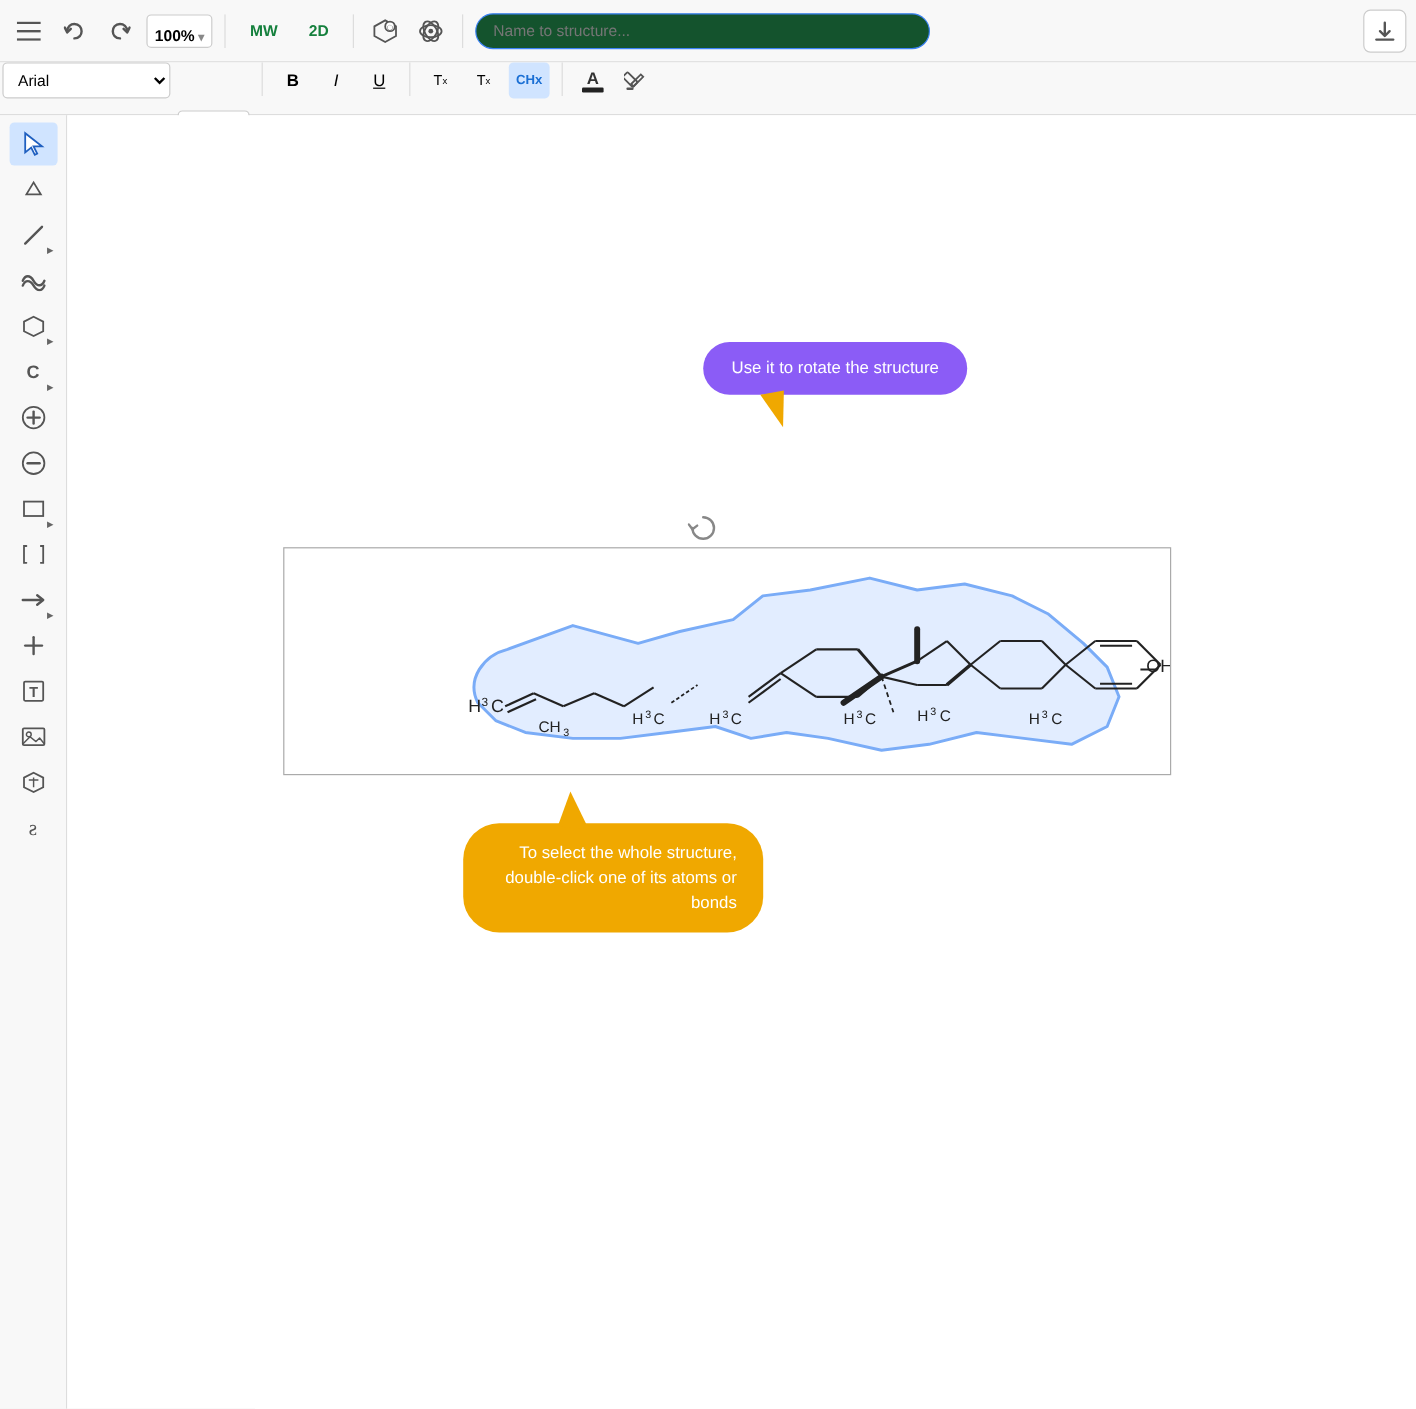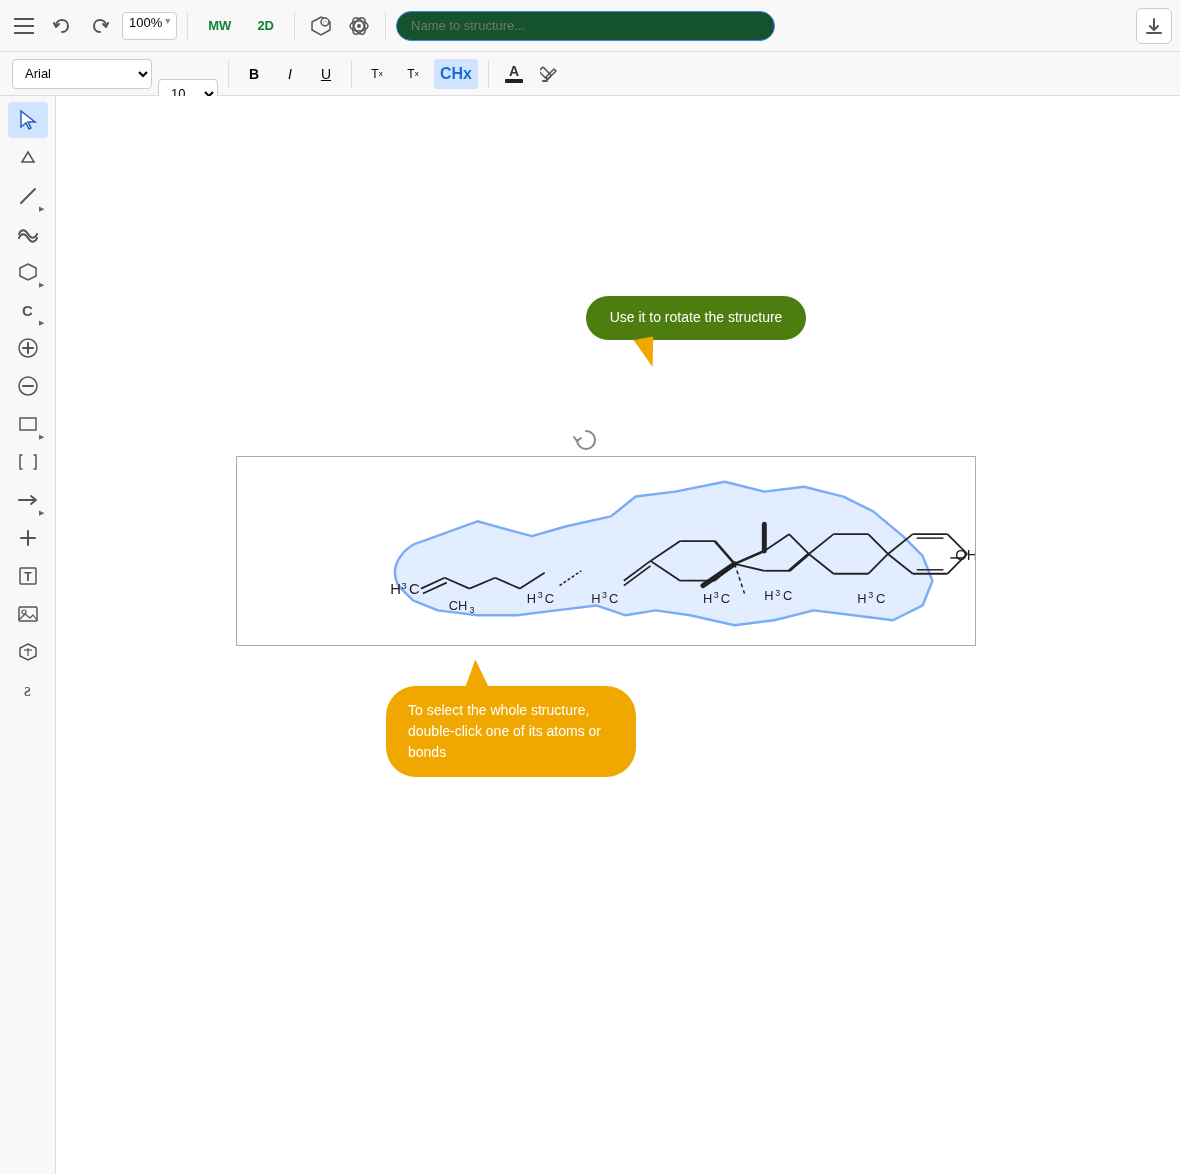--- a/index.html
+++ b/index.html
@@ -15,24 +15,24 @@
       padding: 0 8px;
       gap: 6px;
     }
     .toolbar-btn {
       width: 32px; height: 32px;
       display: flex; align-items: center; justify-content: center;
       border: none; background: none; cursor: pointer;
       font-size: 16px; color: #555; border-radius: 4px;
     }
     .zoom-select {
-      display: flex; align-items: flex-start;
+      display: flex; align-items: flex-end;
       border: 1px solid #ccc; border-radius: 4px;
       padding: 2px 6px; background: white;
-      font-size: 13px; cursor: pointer; height: 28px;
+      font-size: 13px; cursor: pointer; height: 28px; font-weight: bold;
     }
     .separator { width: 1px; height: 28px; background: #ddd; margin: 0 4px; }
     .mw-btn, .twod-btn {
       padding: 4px 10px; border: none; background: none;
       font-size: 13px; font-weight: 600; color: #15803d; cursor: pointer;
       border-radius: 4px;
     }
     .search-box {
       flex: 1; max-width: 420px;
       height: 30px; border: 1px solid #3b82f6; border-radius: 15px;
@@ -42,25 +42,25 @@
     .download-btn {
       width: 36px; height: 36px;
       display: flex; align-items: center; justify-content: center;
       border: 1px solid #ccc; border-radius: 6px; background: white;
       cursor: pointer; margin-left: auto; font-size: 18px; color: #555;
     }
 
     
     .format-toolbar {
       display: flex;
-      align-items: center;
+      align-items: flex-start;
       height: 44px;
       background: #f8f8f8;
       border-bottom: 1px solid #ddd;
-      padding: 0 12px;
+      padding: 0 2px;
       gap: 6px;
     }
     .font-select {
       width: 140px; height: 30px;
       border: 1px solid #ccc; border-radius: 4px;
       padding: 0 8px; font-size: 13px;
       background: white; cursor: pointer;
     }
     .size-select {
       width: 60px; height: 30px;
@@ -73,21 +73,21 @@
       border: none; background: none;
       font-size: 14px; cursor: pointer; border-radius: 4px;
       display: flex; align-items: center; justify-content: center;
     }
     .fmt-btn.bold { font-weight: bold; }
     .fmt-btn.italic { font-style: italic; }
     .fmt-btn.underline { text-decoration: underline; }
     .ch-btn {
       padding: 0 6px; height: 30px;
       border: none; background: #d0e4ff; color: #1a6fd4;
-      border-radius: 4px; font-size: 16px; font-weight: bold; cursor: pointer;
+      border-radius: 4px; font-size: 11px; font-weight: bold; cursor: pointer;
     }
     .color-btn {
       width: 30px; height: 30px;
       display: flex; flex-direction: column; align-items: center; justify-content: center;
       border: none; background: none; cursor: pointer; border-radius: 4px; gap: 1px;
     }
     .color-letter { font-size: 14px; font-weight: bold; color: #333; line-height: 1; }
     .color-bar { width: 18px; height: 4px; background: #222; border-radius: 1px; }
 
     
@@ -146,23 +146,23 @@
       left: 516px;
       width: 28px;
       height: 28px;
       display: flex; align-items: center; justify-content: center;
       font-size: 20px; color: #555; cursor: grab;
     }
 
     
     .tooltip-rotate {
       position: absolute;
-      top: 200px;
+      top: 189px;
       left: 530px;
-      background: #4d7c0f;
+      background: #8b5cf6;
       border-radius: 30px;
       padding: 12px 22px;
       width: 220px;
       text-align: center;
       font-size: 14px;
       font-weight: 500;
       color: #fff;
       line-height: 1.4;
     }
     .tooltip-rotate::after {
@@ -179,21 +179,21 @@
 
     
     .tooltip-select {
       position: absolute;
       top: 590px;
       left: 330px;
       background: #f0a800;
       border-radius: 30px;
       padding: 14px 22px;
       width: 250px;
-      text-align: left;
+      text-align: right;
       font-size: 14px;
       font-weight: 500;
       color: #fff;
       line-height: 1.5;
     }
     .tooltip-select::before {
       content: '';
       position: absolute;
       top: -26px;
       left: 80px;

